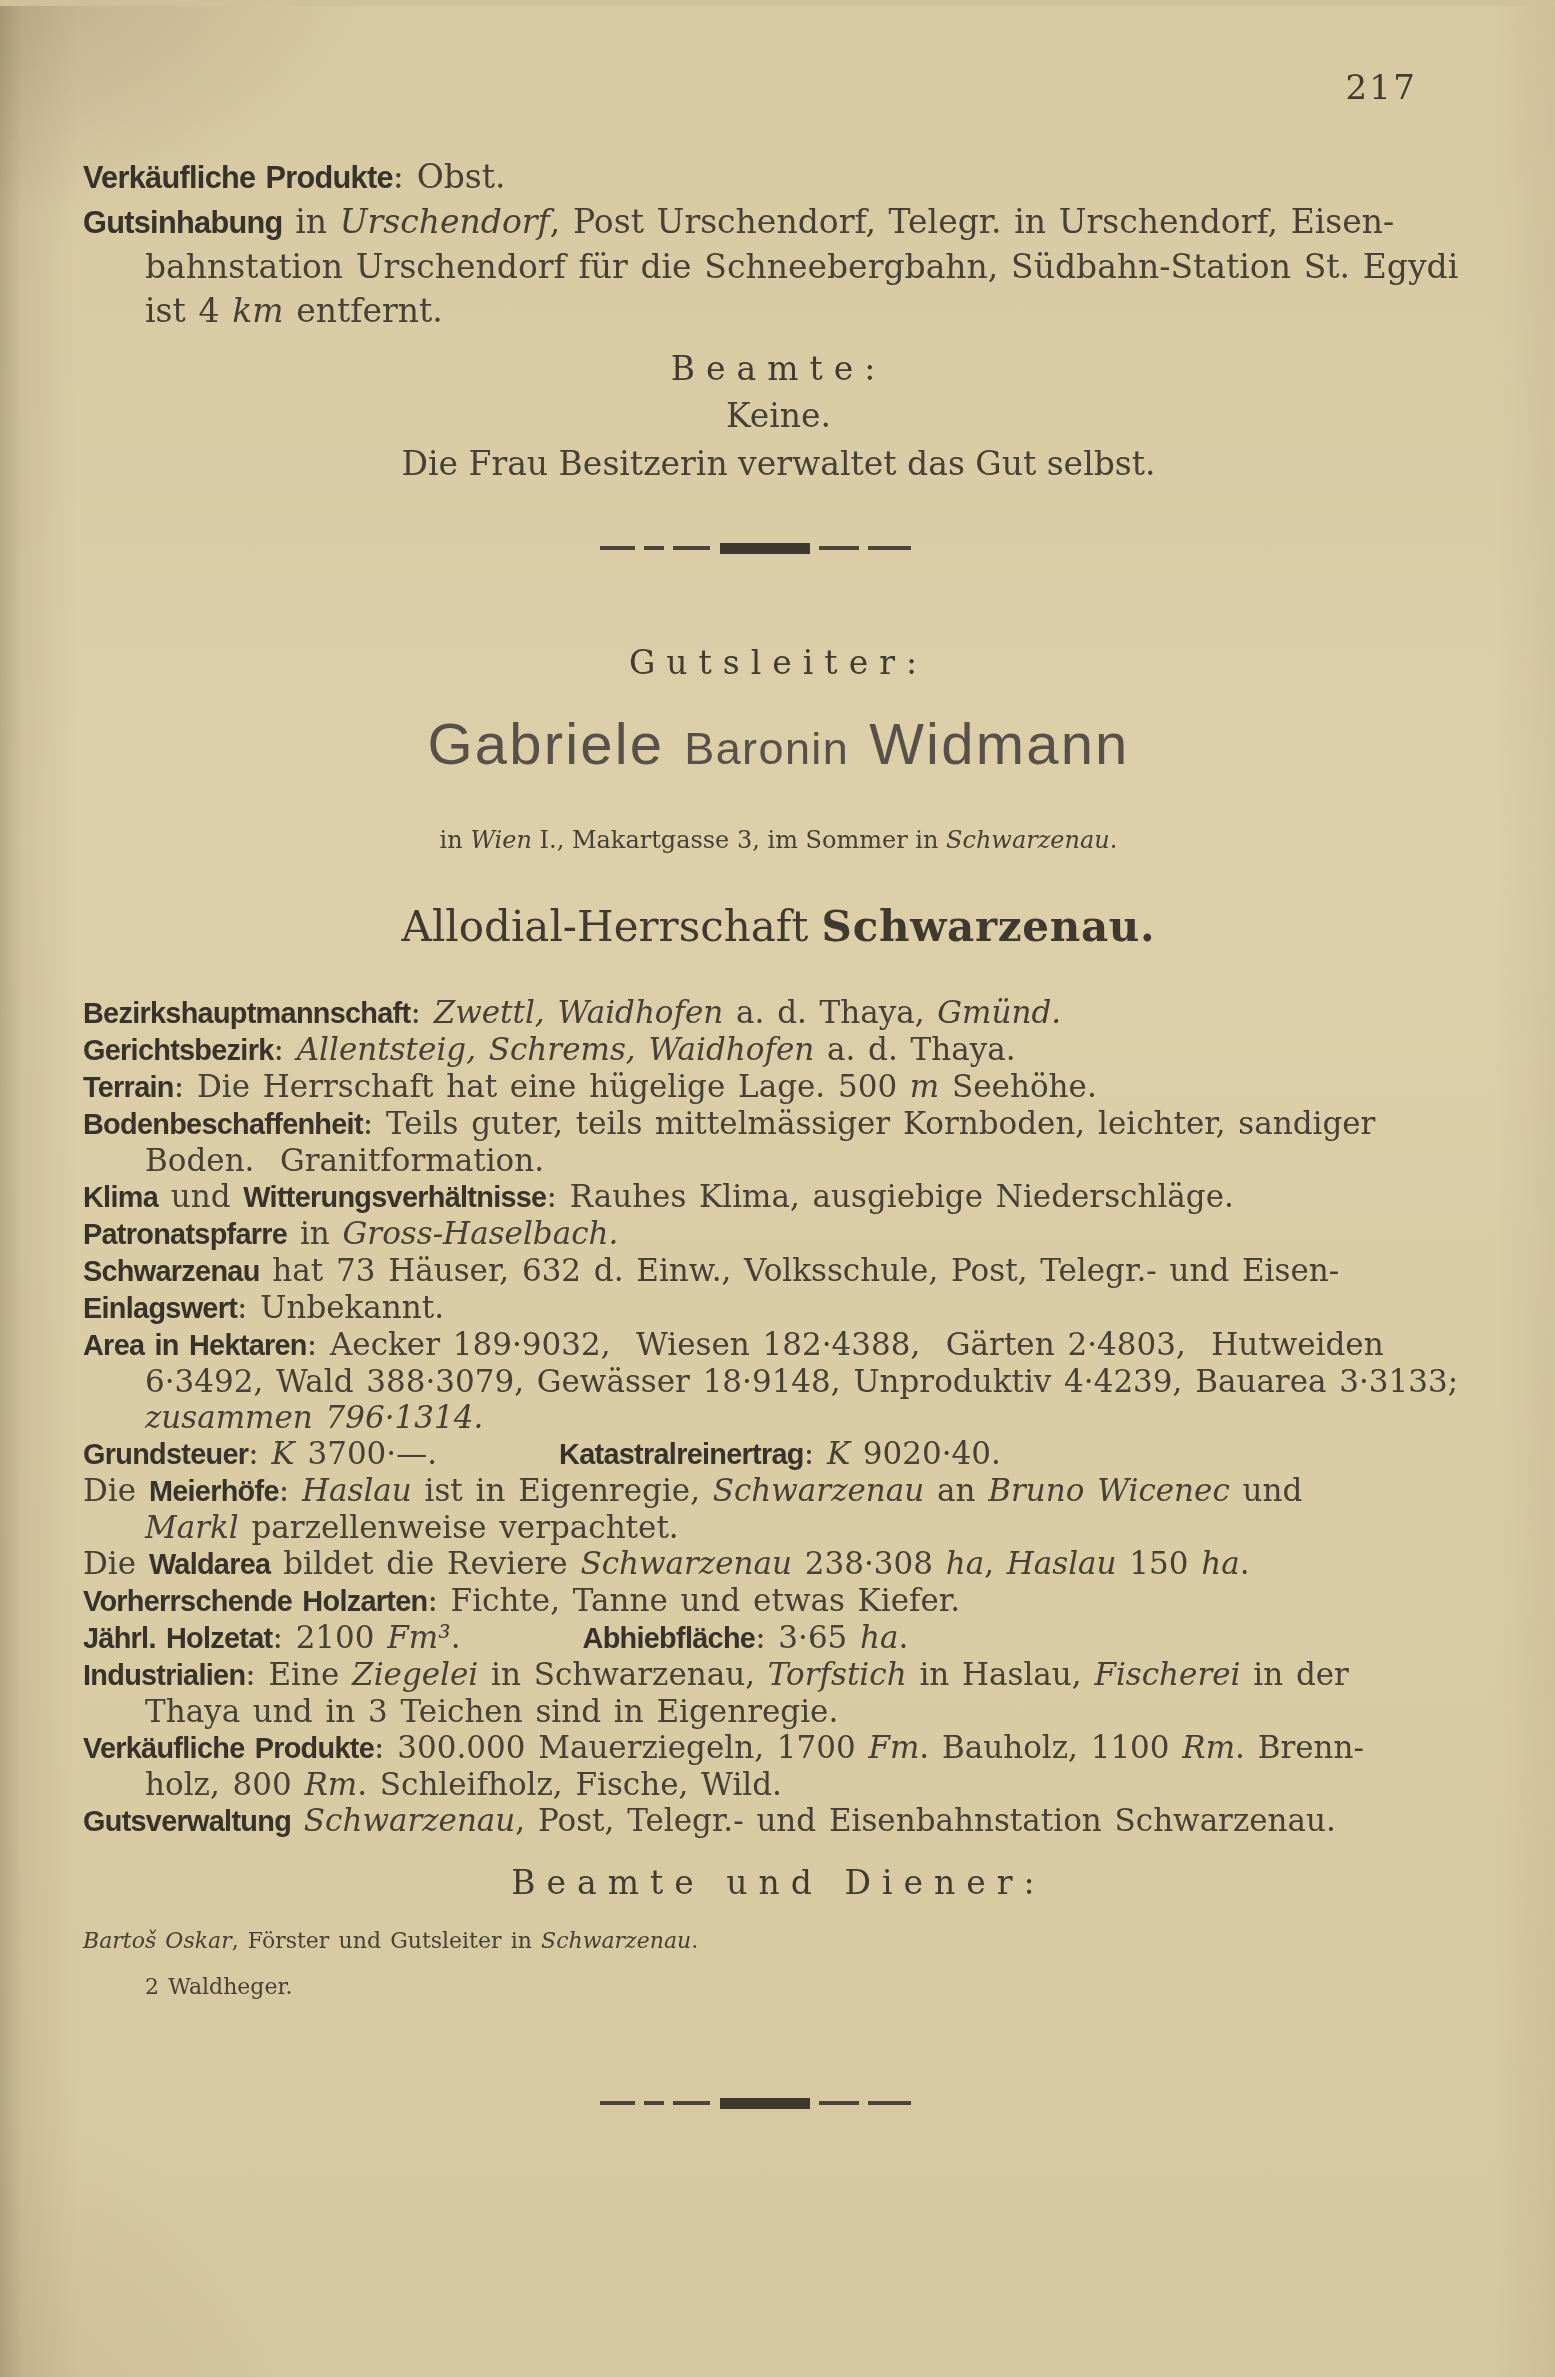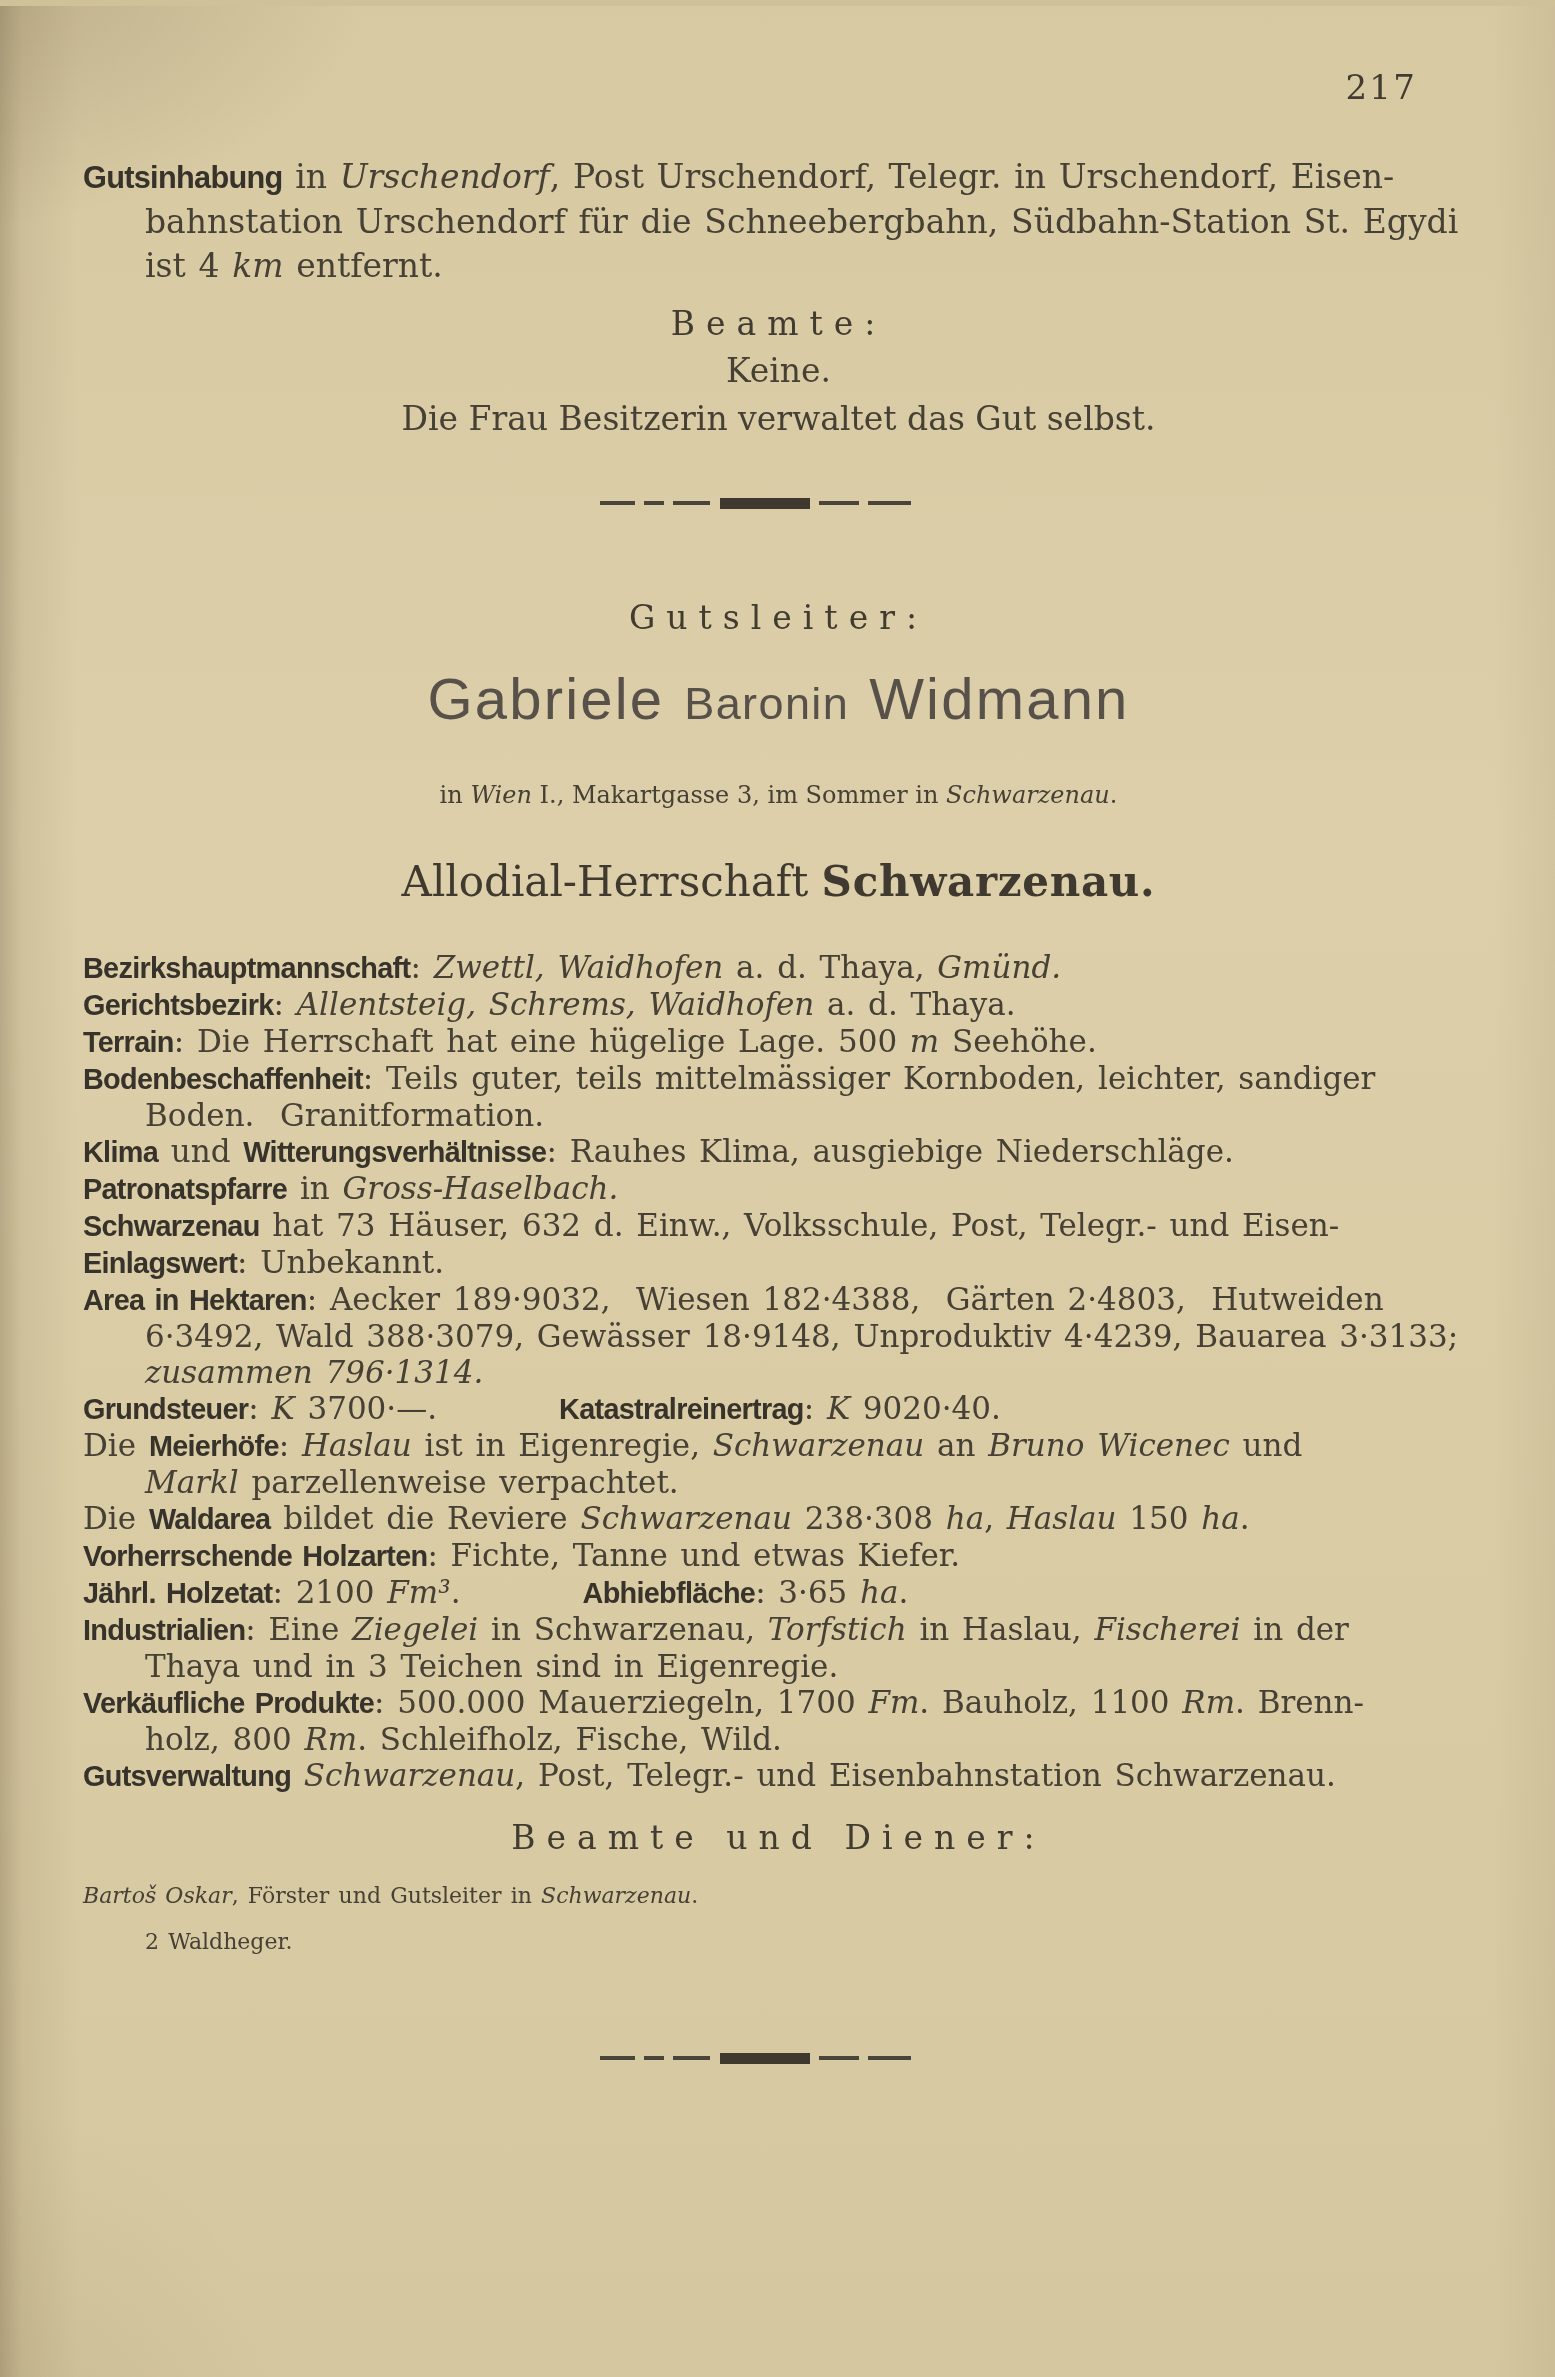--- a/index.html
+++ b/index.html
@@ -85,20 +85,21 @@
 </head>
 <body>
 
 <div class="page">
 
   <div class="pagenum">217</div>
 
   <div class="content">
 
     <div class="top-section">
+        <p class="line"><span class="seg-b">Verkäufliche Produkte</span><span class="seg-r">: Obst.</span></p>
         <p class="line"><span class="seg-b">Gutsinhabung</span><span class="seg-r"> in </span><span class="seg-i">Urschendorf</span><span class="seg-r">, Post Urschendorf, Telegr. in Urschendorf, Eisen-</span></p>
         <p class="line hang"><span class="seg-r">bahnstation Urschendorf für die Schneebergbahn, Südbahn-Station St. Egydi</span></p>
         <p class="line hang"><span class="seg-r">ist 4 </span><span class="seg-i">km</span><span class="seg-r"> entfernt.</span></p>
       </div>
 
     <p class="spaced-heading center beamte-heading">Beamte:</p>
     <p class="centered-line center keine-line">Keine.</p>
     <p class="centered-line center note-line">Die Frau Besitzerin verwaltet das Gut selbst.</p>
 
     <div class="divider">
@@ -132,21 +133,21 @@
         <p class="line hang"><span class="seg-r">6·3492, Wald 388·3079, Gewässer 18·9148, Unproduktiv 4·4239, Bauarea 3·3133;</span></p>
         <p class="line hang"><span class="seg-i">zusammen 796·1314.</span></p>
         <p class="line"><span class="seg-b">Grundsteuer</span><span class="seg-r">: </span><span class="seg-i">K</span><span class="seg-r"> 3700·—.</span><span class="seg-g"></span><span class="seg-b">Katastralreinertrag</span><span class="seg-r">: </span><span class="seg-i">K</span><span class="seg-r"> 9020·40.</span></p>
         <p class="line"><span class="seg-r">Die </span><span class="seg-b">Meierhöfe</span><span class="seg-r">: </span><span class="seg-i">Haslau</span><span class="seg-r"> ist in Eigenregie, </span><span class="seg-i">Schwarzenau</span><span class="seg-r"> an </span><span class="seg-i">Bruno Wicenec</span><span class="seg-r"> und</span></p>
         <p class="line hang"><span class="seg-i">Markl</span><span class="seg-r"> parzellenweise verpachtet.</span></p>
         <p class="line"><span class="seg-r">Die </span><span class="seg-b">Waldarea</span><span class="seg-r"> bildet die Reviere </span><span class="seg-i">Schwarzenau</span><span class="seg-r"> 238·308 </span><span class="seg-i">ha</span><span class="seg-r">, </span><span class="seg-i">Haslau</span><span class="seg-r"> 150 </span><span class="seg-i">ha</span><span class="seg-r">.</span></p>
         <p class="line"><span class="seg-b">Vorherrschende Holzarten</span><span class="seg-r">: Fichte, Tanne und etwas Kiefer.</span></p>
         <p class="line"><span class="seg-b">Jährl. Holzetat</span><span class="seg-r">: 2100 </span><span class="seg-i">Fm³</span><span class="seg-r">.</span><span class="seg-g"></span><span class="seg-b">Abhiebfläche</span><span class="seg-r">: 3·65 </span><span class="seg-i">ha</span><span class="seg-r">.</span></p>
         <p class="line"><span class="seg-b">Industrialien</span><span class="seg-r">: Eine </span><span class="seg-i">Ziegelei</span><span class="seg-r"> in Schwarzenau, </span><span class="seg-i">Torfstich</span><span class="seg-r"> in Haslau, </span><span class="seg-i">Fischerei</span><span class="seg-r"> in der</span></p>
         <p class="line hang"><span class="seg-r">Thaya und in 3 Teichen sind in Eigenregie.</span></p>
-        <p class="line"><span class="seg-b">Verkäufliche Produkte</span><span class="seg-r">: 500.000 Mauerziegeln, 1700 </span><span class="seg-i">Fm</span><span class="seg-r">. Bauholz, 1100 </span><span class="seg-i">Rm</span><span class="seg-r">. Brenn-</span></p>
+        <p class="line"><span class="seg-b">Verkäufliche Produkte</span><span class="seg-r">: 300.000 Mauerziegeln, 1700 </span><span class="seg-i">Fm</span><span class="seg-r">. Bauholz, 1100 </span><span class="seg-i">Rm</span><span class="seg-r">. Brenn-</span></p>
         <p class="line hang"><span class="seg-r">holz, 800 </span><span class="seg-i">Rm</span><span class="seg-r">. Schleifholz, Fische, Wild.</span></p>
         <p class="line"><span class="seg-b">Gutsverwaltung</span><span class="seg-r"> </span><span class="seg-i">Schwarzenau</span><span class="seg-r">, Post, Telegr.- und Eisenbahnstation Schwarzenau.</span></p>
       </div>
 
     <p class="spaced-heading center staff-heading">Beamte und Diener:</p>
 
     <div class="staff-list">
         <p class="line"><span class="seg-i">Bartoš Oskar</span><span class="seg-r">, Förster und Gutsleiter in </span><span class="seg-i">Schwarzenau</span><span class="seg-r">.</span></p>
         <p class="line hang"><span class="seg-r">2 Waldheger.</span></p>
       </div>

